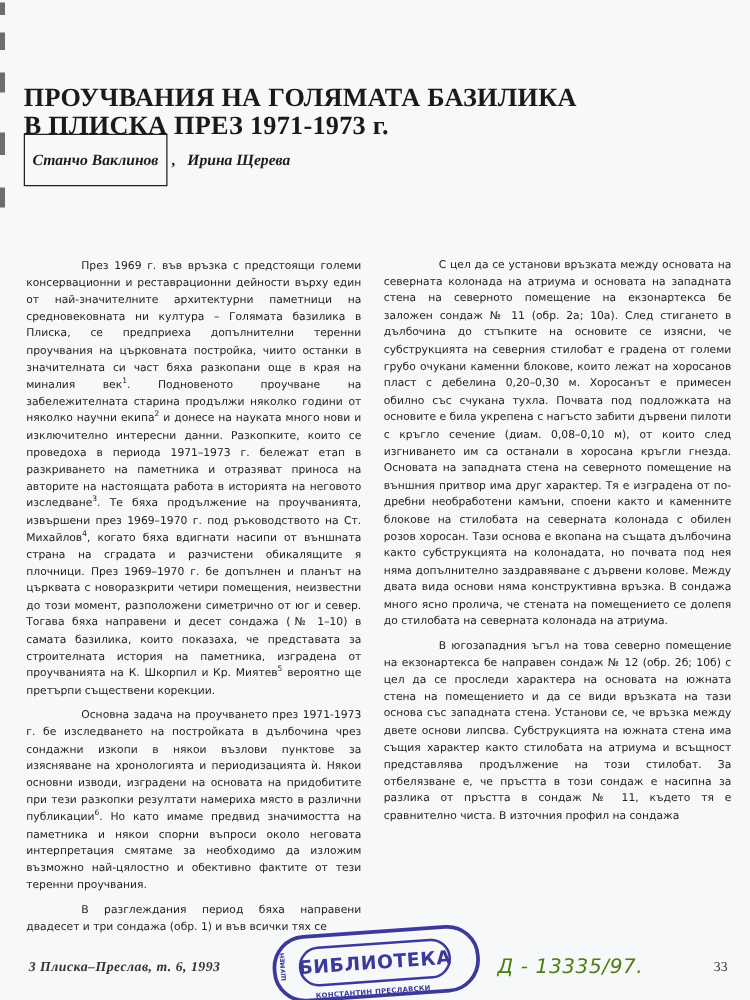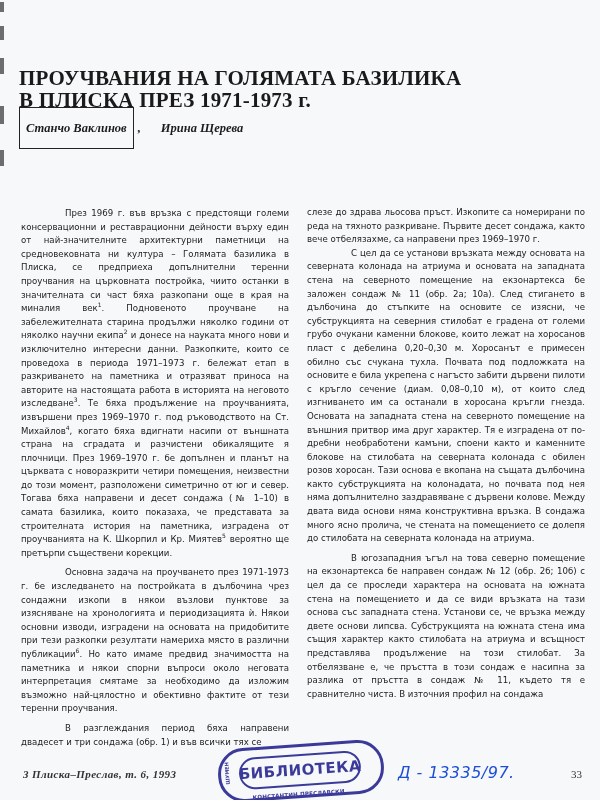--- a/index.html
+++ b/index.html
@@ -69,51 +69,50 @@
     letter-spacing: 0.2px;
   }
   .stamp-side {
     position: absolute; left: 3px; top: 10px; font-size: 5px;
     font-family: "DejaVu Sans", sans-serif; font-weight: bold;
     writing-mode: vertical-rl; transform: rotate(180deg); color: #3b3a9a;
   }
   .handwriting {
     position: absolute; left: 398px; top: 763px;
     font-family: "DejaVu Sans", sans-serif; font-size: 16px;
-    color: #1d4ed8; letter-spacing: 0.5px; font-style: italic;
+    color: #4d7c0f; letter-spacing: 0.5px; font-style: italic;
   }
 </style>
 </head>
 <body>
 
 <div class="binding-mark" style="top:2px;height:10px;"></div>
 <div class="binding-mark" style="top:26px;height:14px;"></div>
 <div class="binding-mark" style="top:58px;height:16px;"></div>
 <div class="binding-mark" style="top:106px;height:18px;"></div>
 <div class="binding-mark" style="top:150px;height:16px;"></div>
 
 <div class="title">
   <div>ПРОУЧВАНИЯ НА ГОЛЯМАТА БАЗИЛИКА</div>
   <div>В ПЛИСКА ПРЕЗ 1971-1973 г.</div>
 </div>
 
 <div class="authors">
   <span class="author-box">Станчо Ваклинов</span>
   <span>,</span>
-  <span style="margin-left:20px">Ирина Щерева</span>
+  <span style="margin-left:9px">Ирина Щерева</span>
 </div>
 
 <div class="col col-left">
   <p class="indent"><span>През 1969 г. във връзка с предстоящи големи консервационни и реставрационни дейности върху един от най-значителните архитектурни паметници на средновековната ни култура – Голямата базилика в Плиска, се предприеха допълнителни теренни проучвания на църковната постройка, чиито останки в значителната си част бяха разкопани още в края на миналия век</span><sup>1</sup><span>. Подновеното проучване на забележителната старина продължи няколко години от няколко научни екипа</span><sup>2</sup><span> и донесе на науката много нови и изключително интересни данни. Разкопките, които се проведоха в периода 1971–1973 г. бележат етап в разкриването на паметника и отразяват приноса на авторите на настоящата работа в историята на неговото изследване</span><sup>3</sup><span>. Те бяха продължение на проучванията, извършени през 1969–1970 г. под ръководството на Ст. Михайлов</span><sup>4</sup><span>, когато бяха вдигнати насипи от външната страна на сградата и разчистени обикалящите я плочници. През 1969–1970 г. бе допълнен и планът на църквата с новоразкрити четири помещения, неизвестни до този момент, разположени симетрично от юг и север. Тогава бяха направени и десет сондажа (№ 1–10) в самата базилика, които показаха, че представата за строителната история на паметника, изградена от проучванията на К. Шкорпил и Кр. Миятев</span><sup>5</sup><span> вероятно ще претърпи съществени корекции.</span></p>
   <p class="indent gap"><span>Основна задача на проучването през 1971-1973 г. бе изследването на постройката в дълбочина чрез сондажни изкопи в някои възлови пунктове за изясняване на хронологията и периодизацията ѝ. Някои основни изводи, изградени на основата на придобитите при тези разкопки резултати намериха място в различни публикации</span><sup>6</sup><span>. Но като имаме предвид значимостта на паметника и някои спорни въпроси около неговата интерпретация смятаме за необходимо да изложим възможно най-цялостно и обективно фактите от тези теренни проучвания.</span></p>
   <p class="indent gap">В разглеждания период бяха направени двадесет и три сондажа (обр. 1) и във всички тях се</p>
 </div>
 
 <div class="col col-right">
-  <p>слезе до здрава льосова пръст. Изкопите са номерирани по реда на тяхното разкриване. Първите десет сондажа, както вече отбелязахме, са направени през 1969–1970 г.</p>
   <p class="indent">С цел да се установи връзката между основата на северната колонада на атриума и основата на западната стена на северното помещение на екзонартекса бе заложен сондаж № 11 (обр. 2а; 10а). След стигането в дълбочина до стъпките на основите се изясни, че субструкцията на северния стилобат е градена от големи грубо очукани каменни блокове, които лежат на хоросанов пласт с дебелина 0,20–0,30 м. Хоросанът е примесен обилно със счукана тухла. Почвата под подложката на основите е била укрепена с нагъсто забити дървени пилоти с кръгло сечение (диам. 0,08–0,10 м), от които след изгниването им са останали в хоросана кръгли гнезда. Основата на западната стена на северното помещение на външния притвор има друг характер. Тя е изградена от по-дребни необработени камъни, споени както и каменните блокове на стилобата на северната колонада с обилен розов хоросан. Тази основа е вкопана на същата дълбочина както субструкцията на колонадата, но почвата под нея няма допълнително заздравяване с дървени колове. Между двата вида основи няма конструктивна връзка. В сондажа много ясно пролича, че стената на помещението се долепя до стилобата на северната колонада на атриума.</p>
   <p class="indent gap">В югозападния ъгъл на това северно помещение на екзонартекса бе направен сондаж № 12 (обр. 2б; 10б) с цел да се проследи характера на основата на южната стена на помещението и да се види връзката на тази основа със западната стена. Установи се, че връзка между двете основи липсва. Субструкцията на южната стена има същия характер както стилобата на атриума и всъщност представлява продължение на този стилобат. За отбелязване е, че пръстта в този сондаж е насипна за разлика от пръстта в сондаж № 11, където тя е сравнително чиста. В източния профил на сондажа</p>
 </div>
 
 <div class="footer-left">3 Плиска–Преслав, т. 6, 1993</div>
 <div class="page-num">33</div>
 
 <div class="stamp">
   <div class="stamp-side">ШУМЕН</div>
   <div class="stamp-inner">

